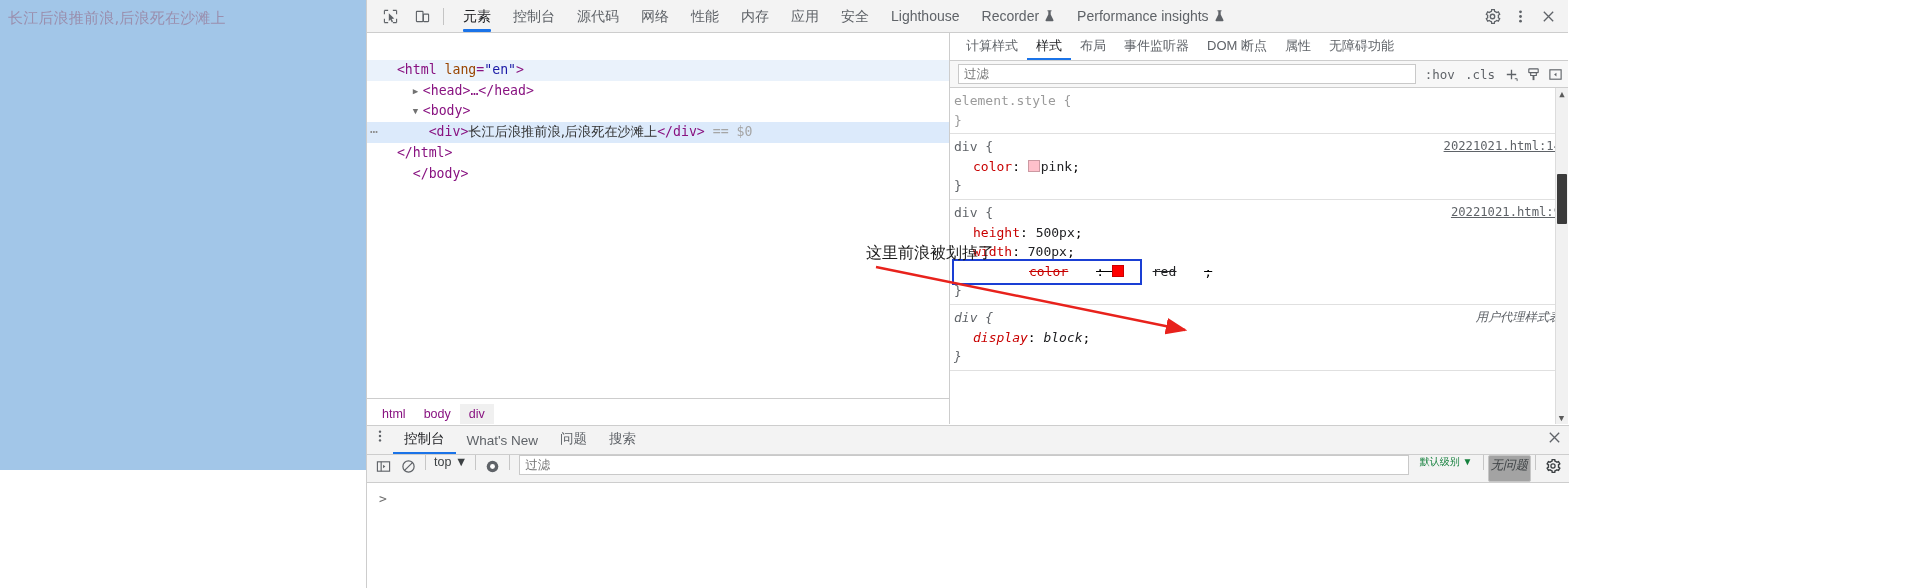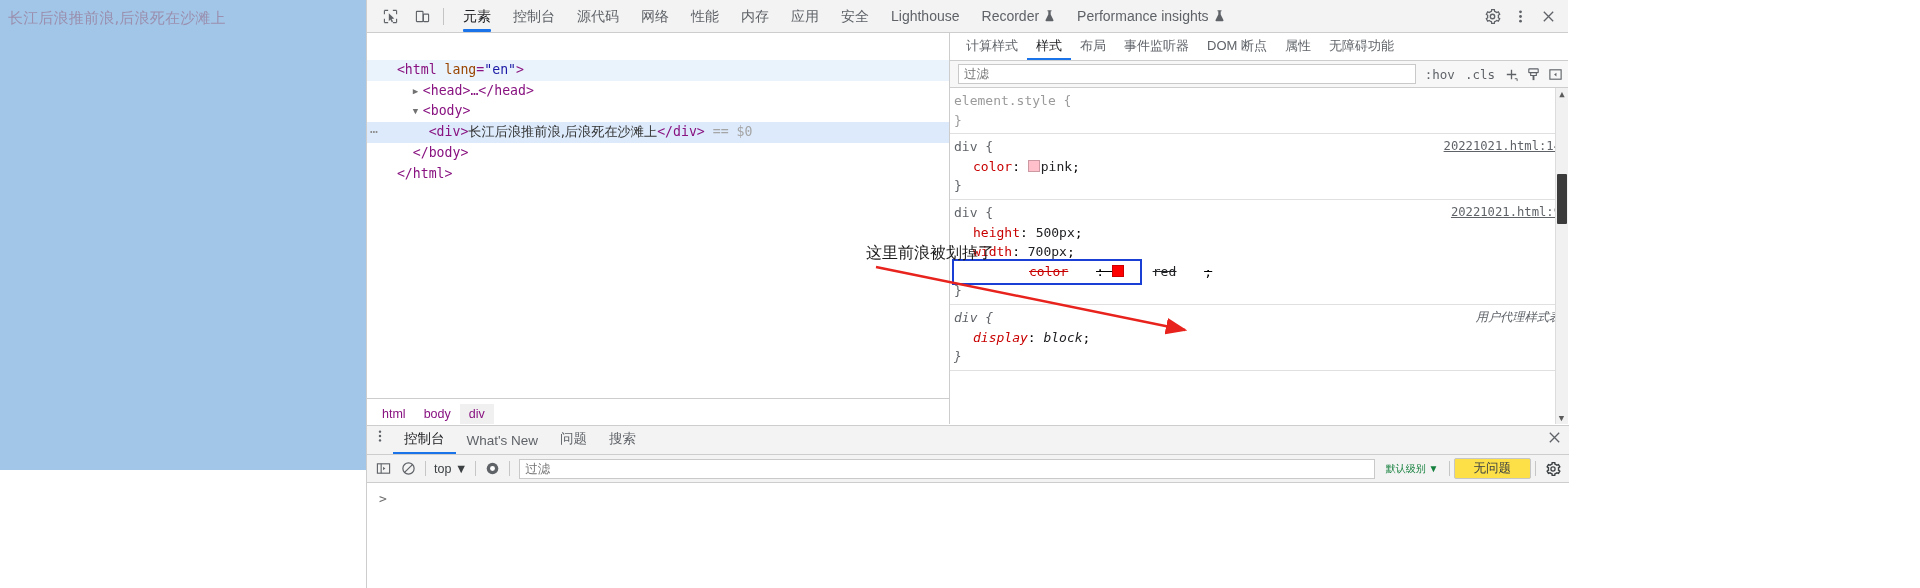--- a/index.html
+++ b/index.html
@@ -343,21 +343,20 @@
     width: 30px; height: 28px;
     display: flex; align-items: center; justify-content: center;
     cursor: pointer;
     padding-bottom: 3px;
   }
   .console-toolbar {
     height: 28px;
     background: #f3f3f3;
     border-bottom: 1px solid #cdcdcd;
     display: flex;
-    align-items: center;
     box-sizing: border-box;
     padding: 0 4px;
   }
   .ct-icon {
     width: 25px; height: 22px;
     display: flex; align-items: center; justify-content: center;
     cursor: pointer;
   }
   .ct-sep {
     width: 1px; height: 15px;
@@ -390,24 +389,25 @@
     color: #15803d;
     padding: 0 6px;
     cursor: pointer;
     white-space: nowrap;
   }
   .ct-pill {
     font-size: 12.5px;
     color: #3c4043;
     border: 1px solid #c6c6c6;
     border-radius: 2px;
-    padding: 1px 19px;
-    cursor: pointer;
-    white-space: nowrap;
-    background: #fde047;
+    padding: 1px 2px;
+    cursor: pointer;
+    white-space: nowrap;
+    background: #a3a3a3;
+    font-style: italic;
   }
   .console-body {
     position: relative;
     height: 104px;
     background: #ffffff;
   }
   .console-prompt {
     position: absolute;
     left: 12px; top: 8px;
     color: #6f6f6f;
@@ -499,22 +499,22 @@
 
     <div class="panels">
 
       <div class="elements-pane">
         <div class="dom-tree" id="dom-tree">
             <div class="dom-row">&nbsp;&nbsp;<span class="tk-doctype"></span></div>
             <div class="dom-row hl-light">&nbsp;&nbsp;<span class="tk-tag">&lt;html</span> <span class="tk-attr">lang</span><span class="tk-tag">=</span><span class="tk-val">"en"</span><span class="tk-tag">&gt;</span></div>
             <div class="dom-row">&nbsp;&nbsp;&nbsp;&nbsp;<span class="arrow">▶</span><span class="tk-tag">&lt;head&gt;…&lt;/head&gt;</span></div>
             <div class="dom-row">&nbsp;&nbsp;&nbsp;&nbsp;<span class="arrow">▼</span><span class="tk-tag">&lt;body&gt;</span></div>
             <div class="dom-row hl-sel"><span class="ellipsis">⋯</span>&nbsp;&nbsp;&nbsp;&nbsp;&nbsp;&nbsp;<span class="tk-tag">&lt;div&gt;</span><span class="tk-text">长江后浪推前浪,后浪死在沙滩上</span><span class="tk-tag">&lt;/div&gt;</span><span class="tk-gray"> == $0</span></div>
+            <div class="dom-row">&nbsp;&nbsp;<span class="tk-tag">&lt;/html&gt;</span></div>
             <div class="dom-row">&nbsp;&nbsp;&nbsp;&nbsp;<span class="tk-tag">&lt;/body&gt;</span></div>
-            <div class="dom-row">&nbsp;&nbsp;<span class="tk-tag">&lt;/html&gt;</span></div>
           </div>
         <div class="breadcrumb" id="breadcrumb">
             <span class="crumb">html</span>
             <span class="crumb">body</span>
             <span class="crumb active">div</span>
           </div>
       </div>
 
       <div class="styles-pane">
         <div class="styles-tabbar" id="styles-tabs">

